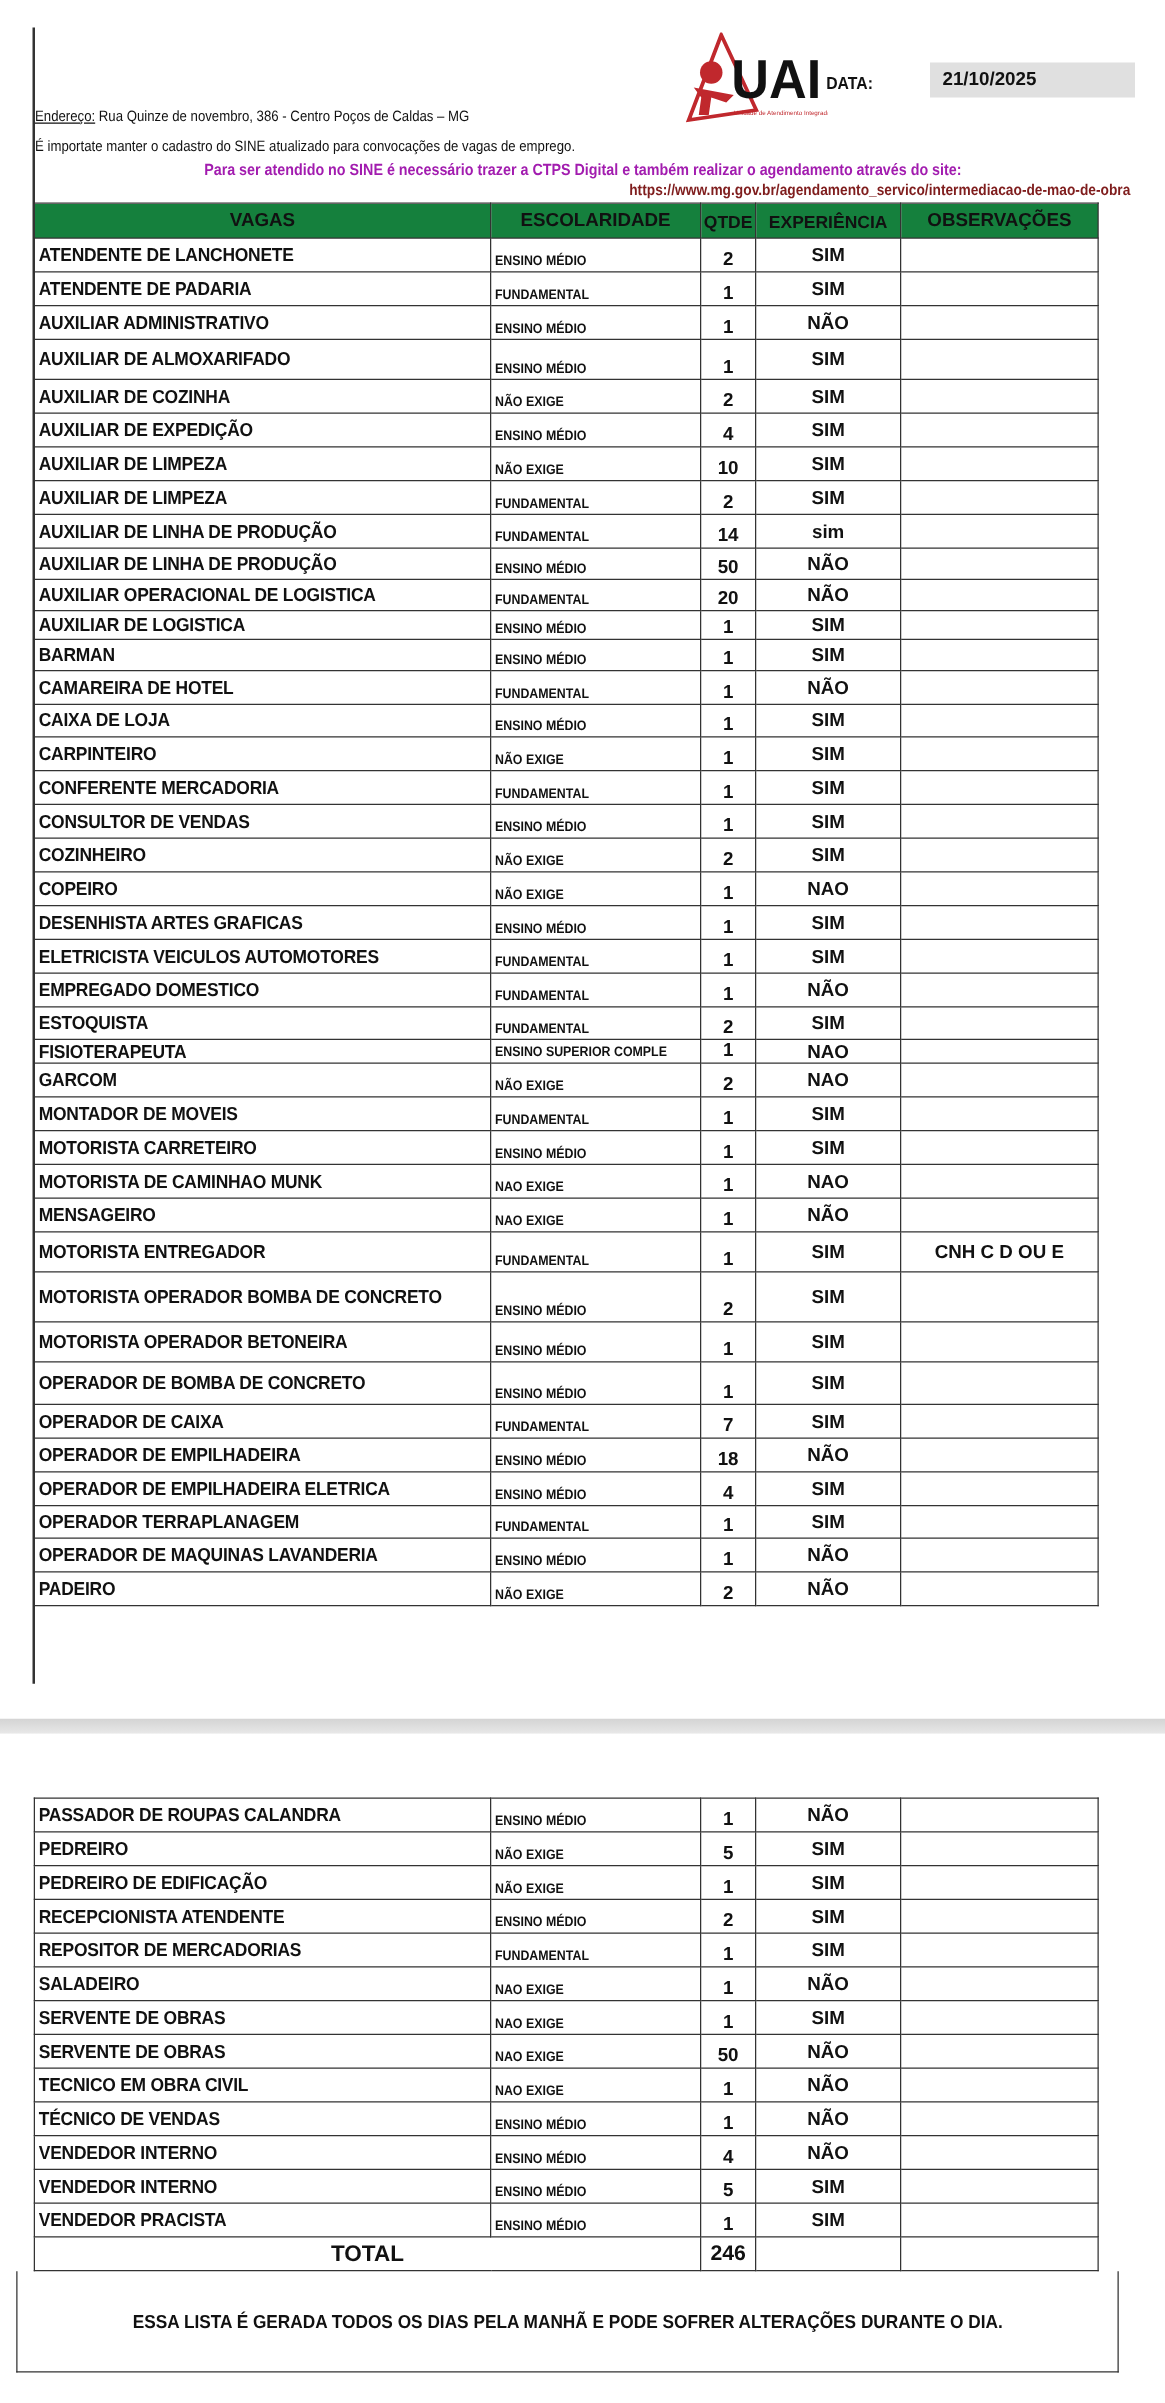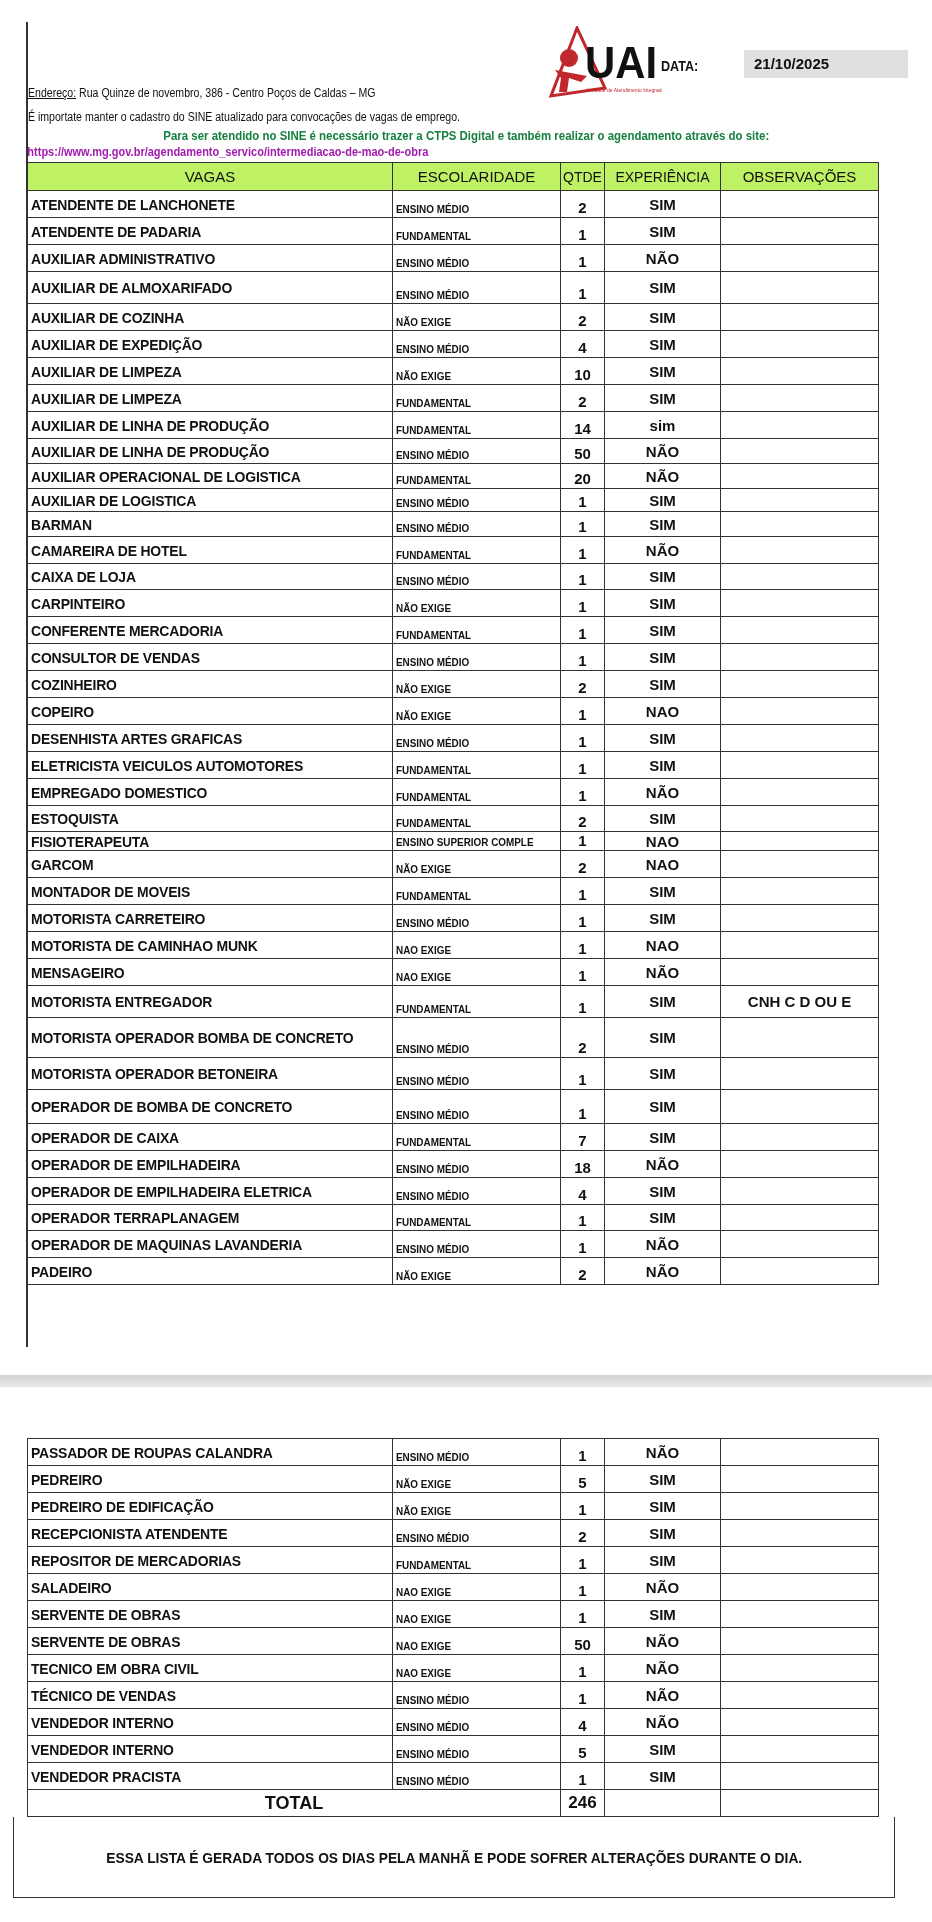--- a/index.html
+++ b/index.html
@@ -10,27 +10,27 @@
   .page2 { top:1387px; height:535px; }
   .vborder-l { position:absolute; left:26px; top:22px; width:2px; height:1325px; background:#333; }
 
   .logo { position:absolute; left:547px; top:26px; width:115px; height:76px; }
   .date-label { position:absolute; left:661px; top:58px; font-size:14px; font-weight:bold; transform:scaleX(0.9); transform-origin:left; }
   .date-box { position:absolute; left:744px; top:50px; width:164px; height:28px; background:#e0e0e0; }
   .date-value { position:absolute; left:10px; top:5px; font-size:15px; font-weight:bold; }
   .address { position:absolute; left:28px; top:86px; font-size:12px; transform:scaleX(0.88); transform-origin:left; white-space:nowrap; }
   .address u { text-decoration:underline; }
   .notice { position:absolute; left:28px; top:110px; font-size:12px; transform:scaleX(0.88); transform-origin:left; white-space:nowrap; }
-  .red1 { position:absolute; left:0; width:932px; top:128px; text-align:center; color:#15803d; font-size:13px; font-weight:bold; }
-  .red2 { position:absolute; left:0; width:932px; top:145px; text-align:left; color:#a21caf; font-size:12.5px; font-weight:bold; }
+  .red1 { position:absolute; left:0; width:932px; top:128px; text-align:center; color:#a21caf; font-size:13px; font-weight:bold; }
+  .red2 { position:absolute; left:0; width:932px; top:145px; text-align:right; color:#7f1d1d; font-size:12.5px; font-weight:bold; }
   .red1 span, .red2 span { display:inline-block; transform:scaleX(0.88); }
 
   table { border-collapse:collapse; position:absolute; left:27px; table-layout:fixed; }
   td, th { border:1.5px solid #333; padding:0 3px; overflow:hidden; white-space:nowrap; }
-  th { background:#bef264; font-weight:normal; font-size:15px; height:27px; }
+  th { background:#15803d; font-weight:bold; font-size:15px; height:27px; }
   .c-vaga { width:365px; }
   .c-esc { width:168px; }
   .c-qtd { width:44px; }
   .c-exp { width:116px; }
   .c-obs { width:158px; }
   td.vaga { font-weight:bold; font-size:15px; text-align:left; vertical-align:middle; letter-spacing:-0.2px; }
   td.vaga span { display:inline-block; transform:scaleX(0.93); transform-origin:left; }
   td.esc { font-weight:bold; font-size:11px; vertical-align:bottom; padding-bottom:2px; }
   td.esc span { display:inline-block; transform:scaleX(0.9); transform-origin:left; }
   td.qtd { font-weight:bold; font-size:15px; text-align:center; vertical-align:bottom; padding-bottom:1px; }

